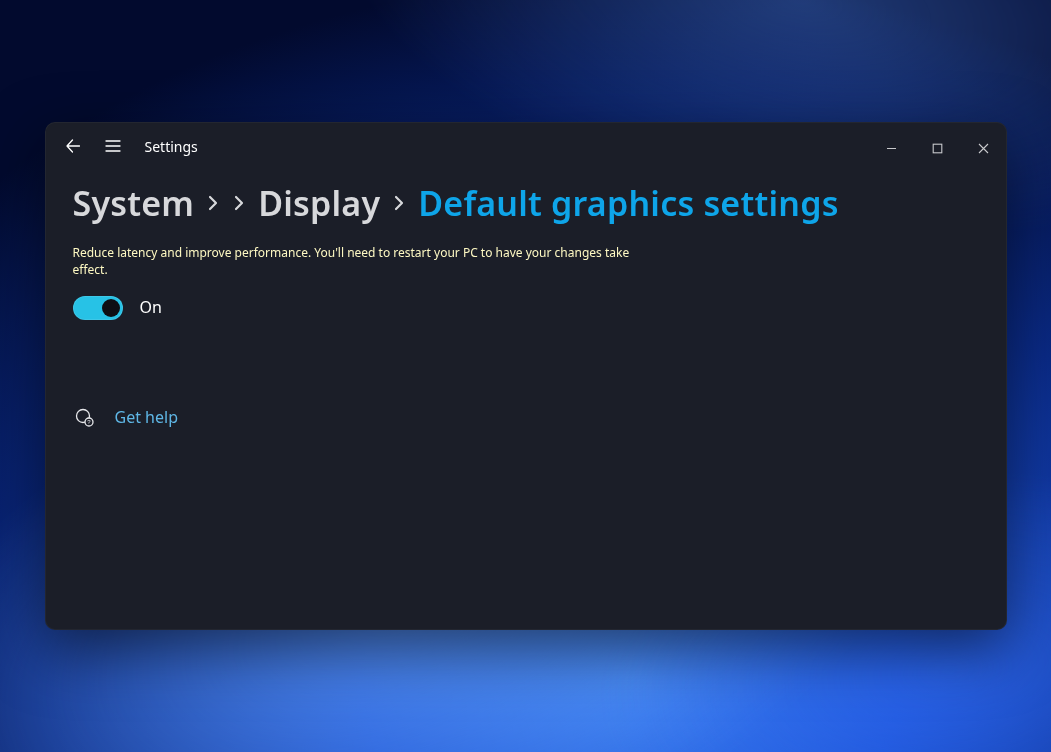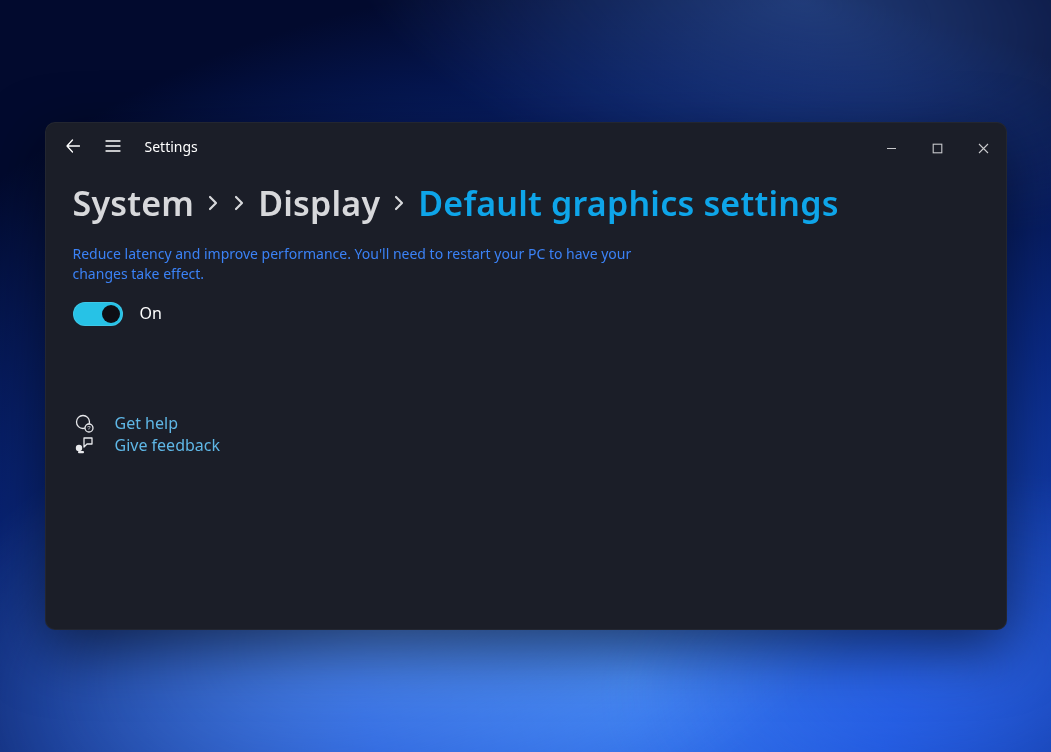--- a/index.html
+++ b/index.html
@@ -43,21 +43,21 @@
     margin-top: 6px; margin-bottom: 18px;
     white-space: nowrap;
   }
   .crumb-link { color: #d7d8db; cursor: pointer; }
   .crumb-current { color: #0ea5e9; }
   .chev { color:#d7d8db; display:inline-flex; }
   .section-heading {
     font-size: 24px; font-weight: 600; margin-top: 10px; margin-bottom: 14px;
   }
   .section-desc {
-    font-size: 14px; color: #3b82f6; max-width: 560px; line-height: 1.42;
+    font-size: 12px; color: #fef9c3; max-width: 560px; line-height: 1.42;
     margin-bottom: 18px;
   }
   .toggle-row { display:flex; align-items:flex-start; gap: 17px; }
   .toggle {
     width: 50px; height: 24px; border-radius: 12px;
     background: #27c2e6;
     position: relative; cursor:pointer;
     box-shadow: inset 0 0 0 1px rgba(255,255,255,0.1);
   }
   .toggle .knob {
@@ -148,25 +148,15 @@
       <div class="help-link">
         <span class="icon">
           <svg width="20" height="20" viewBox="0 0 20 20">
             <circle cx="9" cy="9" r="6.5" fill="none" stroke="currentColor" stroke-width="1.3"></circle>
             <circle cx="15" cy="15" r="4" fill="#1b1e28" stroke="currentColor" stroke-width="1.3"></circle>
             <text x="15" y="17.3" text-anchor="middle" font-size="6" fill="currentColor" font-family="sans-serif">?</text>
           </svg>
         </span>
         <span class="txt">Get help</span>
       </div>
-      <div class="help-link">
-        <span class="icon">
-          <svg width="20" height="18" viewBox="0 0 20 18">
-            <circle cx="5" cy="12" r="3.2" fill="currentColor"></circle>
-            <rect x="4" y="15" width="6" height="2.2" rx="1" fill="currentColor"></rect>
-            <path d="M10 2 h8 v6 h-5 l-3 3 v-3 z" fill="none" stroke="currentColor" stroke-width="1.3" stroke-linejoin="round"></path>
-          </svg>
-        </span>
-        <span class="txt">Give feedback</span>
-      </div>
     </div>
   </div>
 </div>
 
 </body></html>

